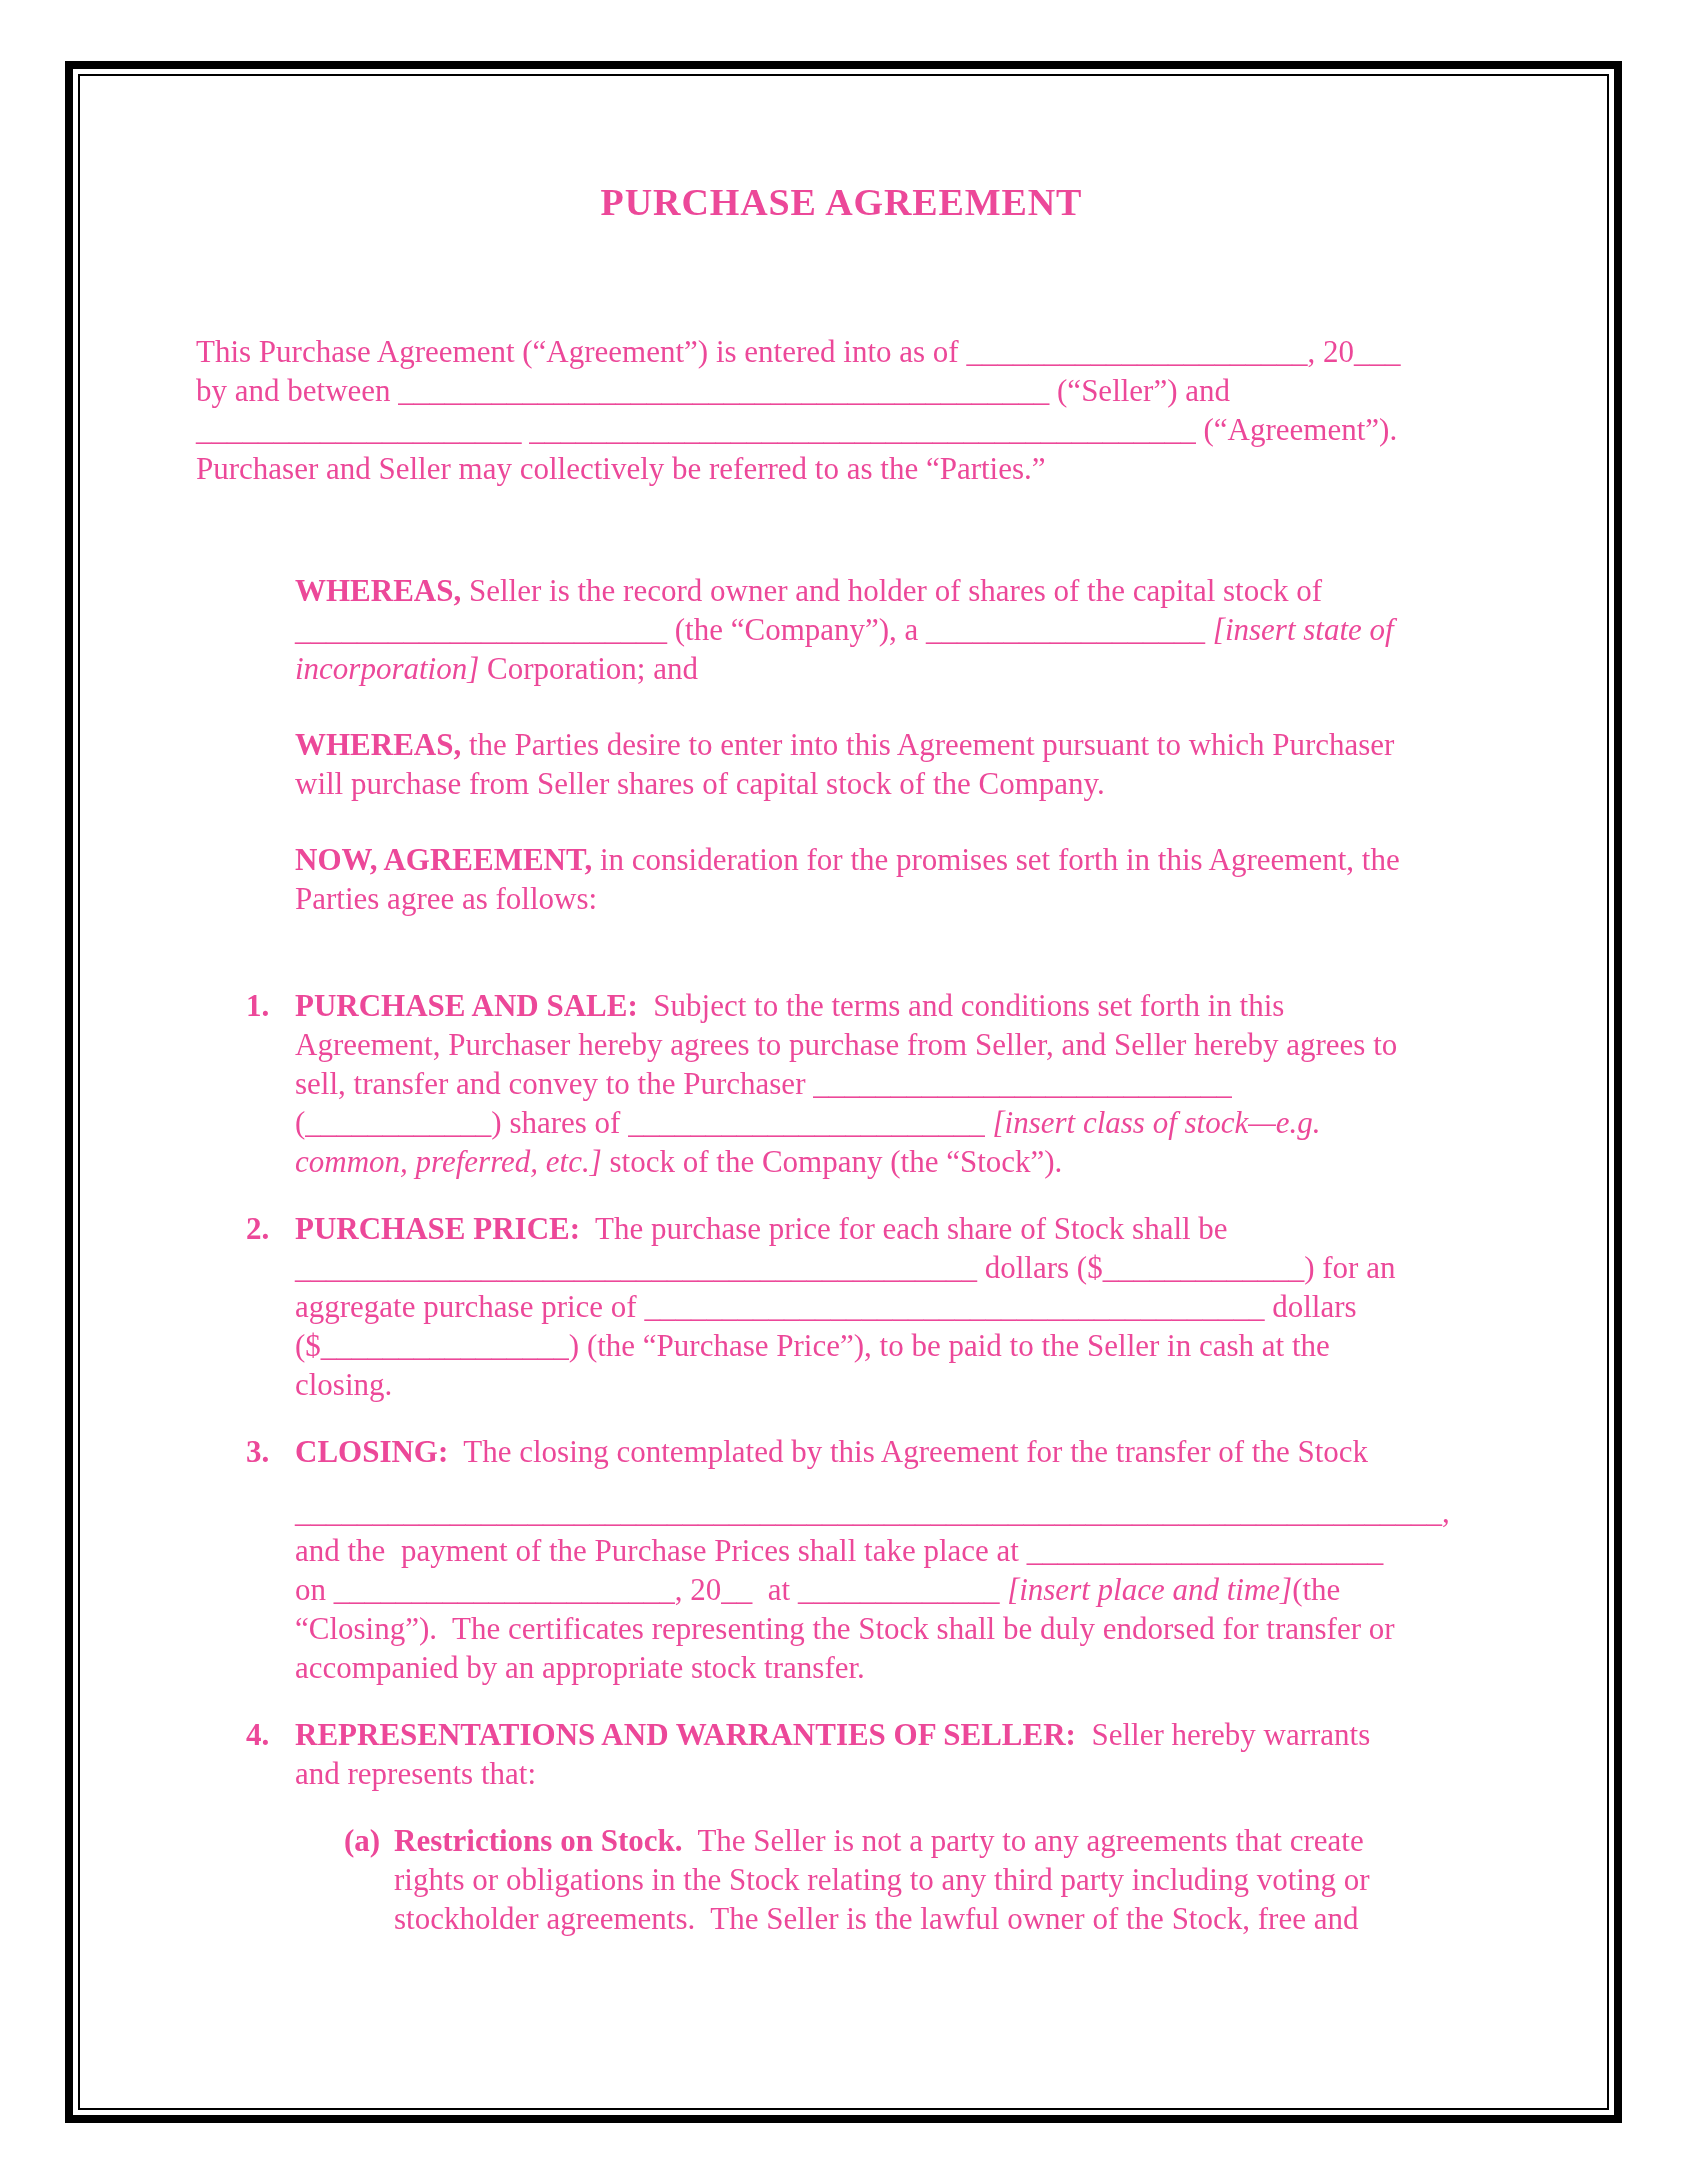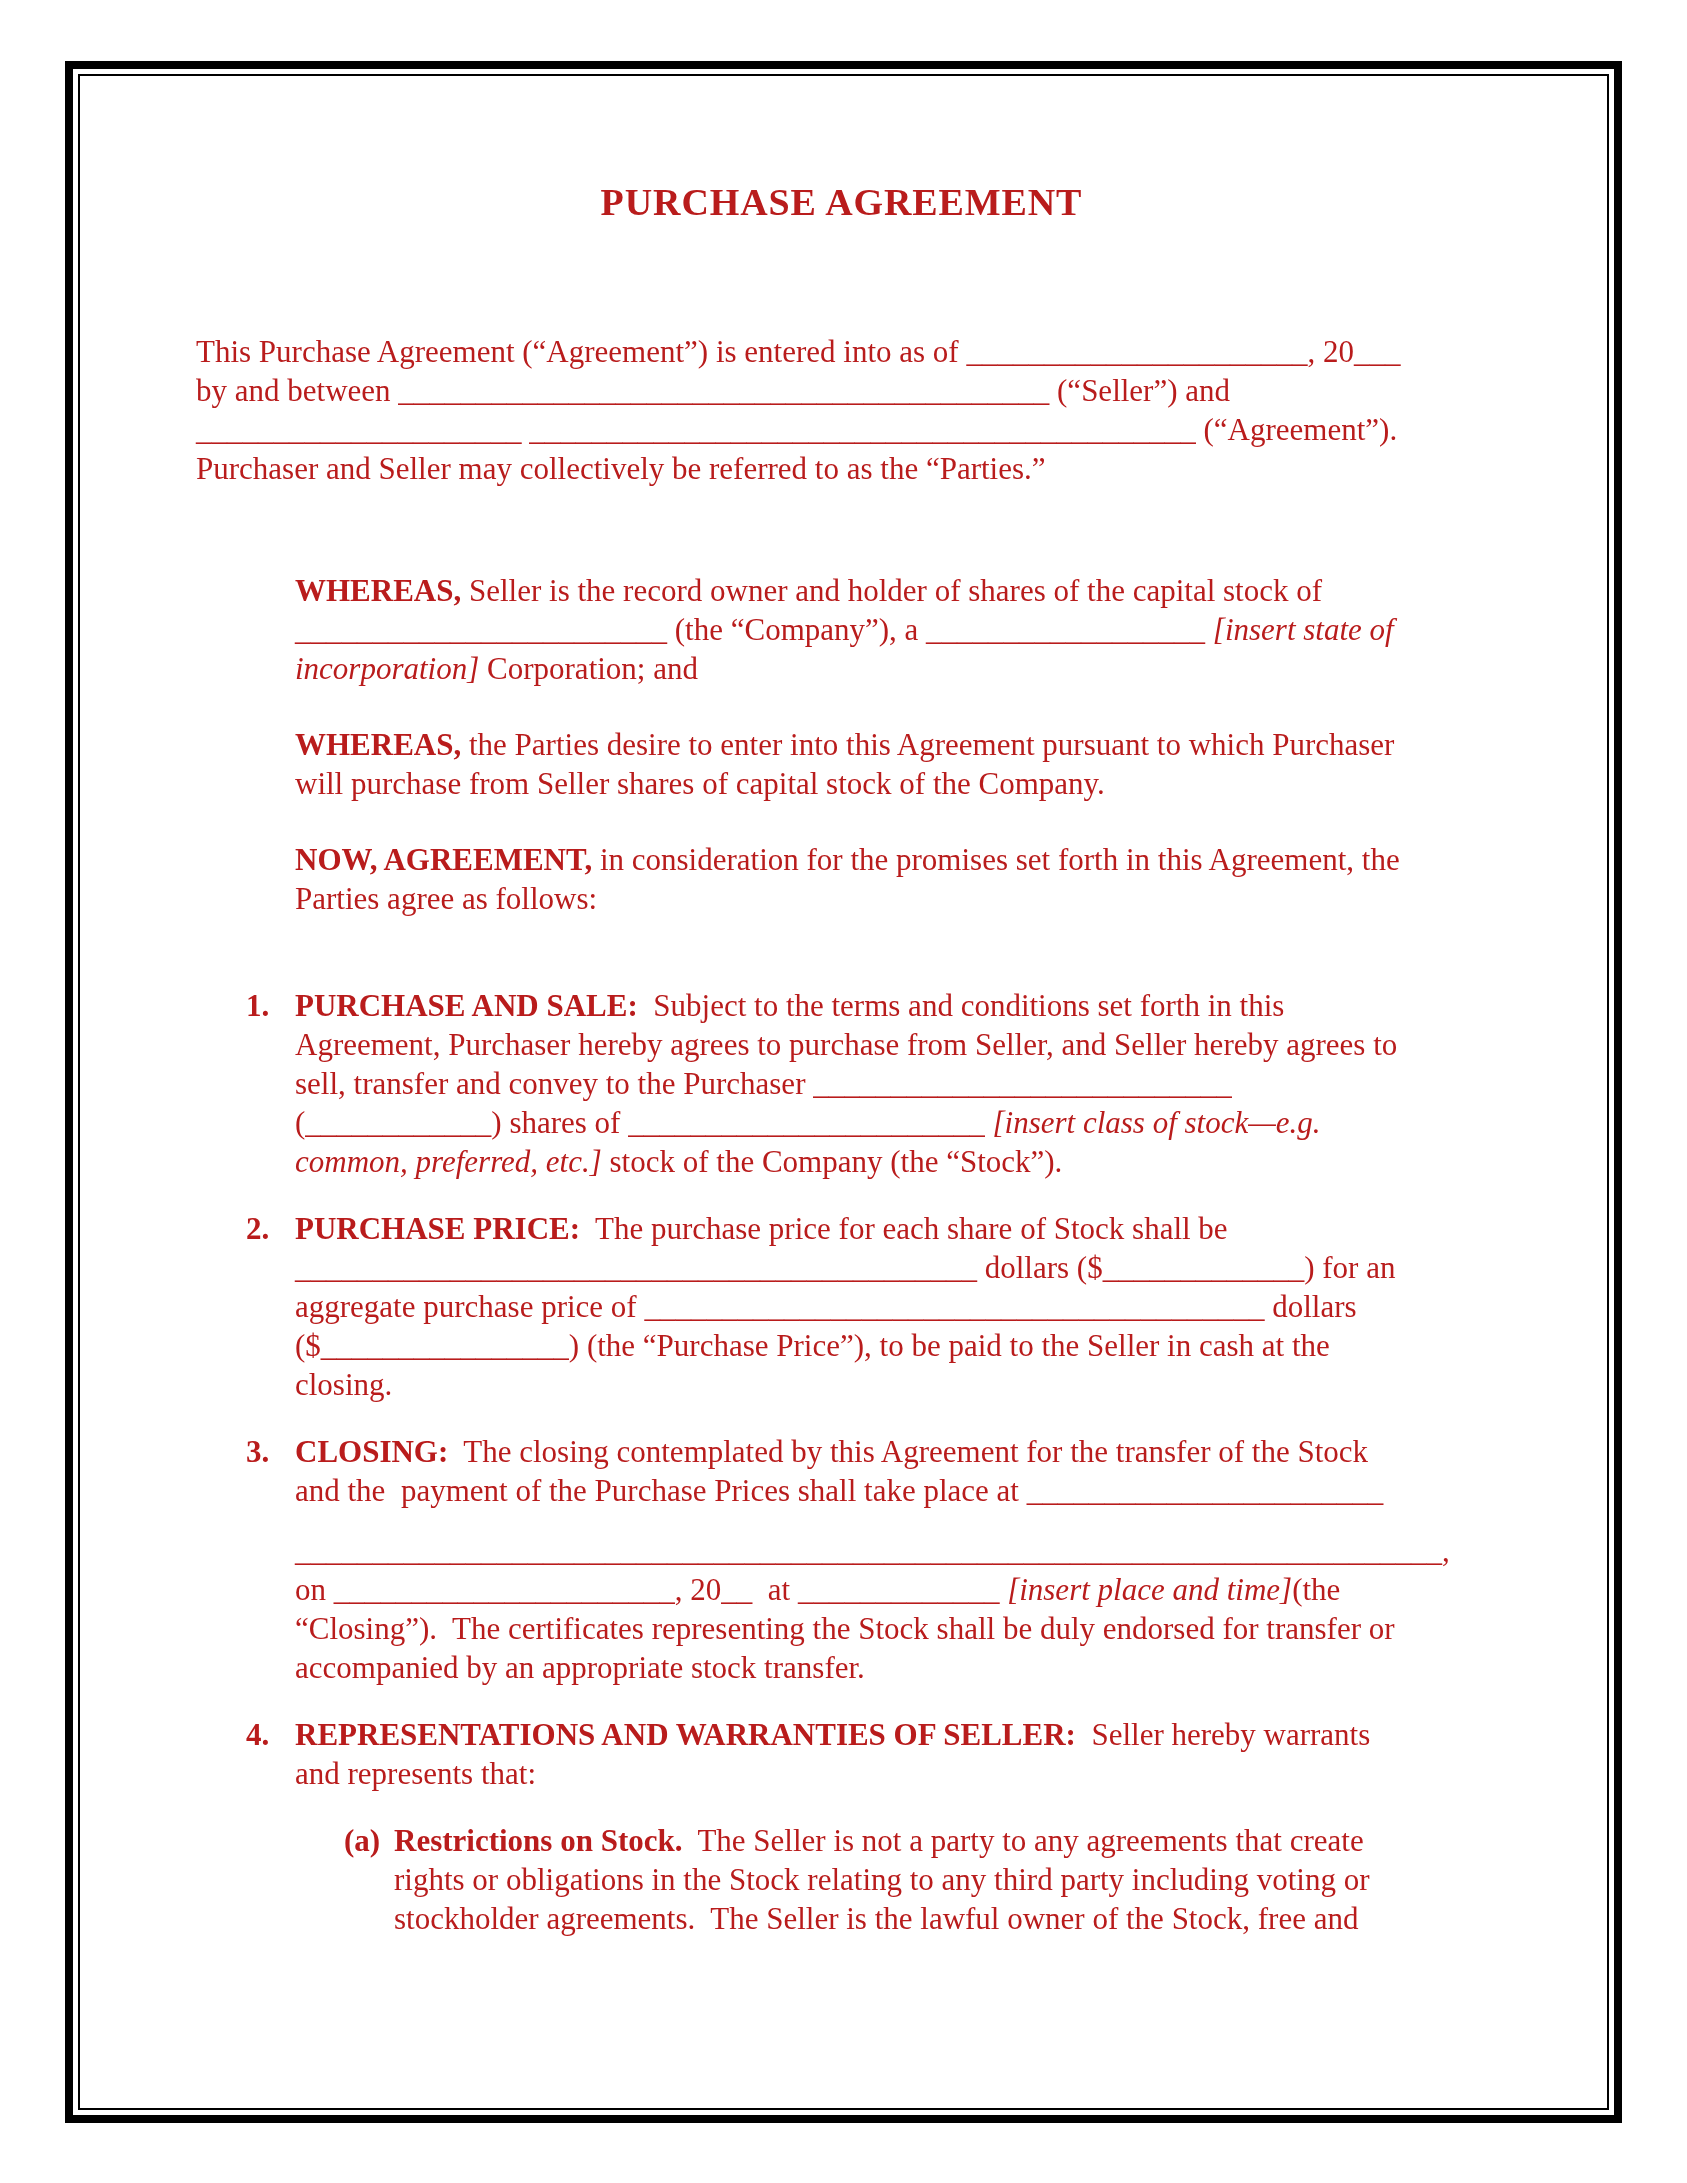--- a/index.html
+++ b/index.html
@@ -4,21 +4,21 @@
 <style>
   html, body { margin: 0; padding: 0; background: #ffffff; }
   .page {
     position: relative;
     width: 1687px;
     height: 2184px;
     background: #ffffff;
     font-family: "Liberation Serif", "DejaVu Serif", serif;
     font-size: 31px;
     line-height: 39px;
-    color: #b91c1c;
+    color: #ec4899;
     overflow: hidden;
   }
   .frame-outer {
     position: absolute;
     top: 61px; left: 65px; right: 65px; bottom: 61px;
     border: 8.7px solid #000000;
   }
   .frame-inner {
     position: absolute;
     top: 5.2px; left: 5.2px; right: 5.2px; bottom: 5.2px;
@@ -100,22 +100,22 @@
       <div class="ln"><span class="b">PURCHASE PRICE:</span><span>  The purchase price for each share of Stock shall be</span></div>
       <div class="ln"><span>____________________________________________</span><span> dollars ($</span><span>_____________</span><span>) for an</span></div>
       <div class="ln"><span>aggregate purchase price of </span><span>________________________________________</span><span> dollars</span></div>
       <div class="ln"><span>($</span><span>________________</span><span>) (the “Purchase Price”), to be paid to the Seller in cash at the</span></div>
       <div class="ln"><span>closing.</span></div>
     </div>
 
     <div class="para li">
       <span class="num">3.</span>
       <div class="ln"><span class="b">CLOSING:</span><span>  The closing contemplated by this Agreement for the transfer of the Stock</span></div>
+      <div class="ln sp-top"><span>__________________________________________________________________________</span><span>,</span></div>
       <div class="ln"><span>and the  payment of the Purchase Prices shall take place at </span><span>_______________________</span></div>
-      <div class="ln sp-top"><span>__________________________________________________________________________</span><span>,</span></div>
       <div class="ln"><span>on </span><span>______________________</span><span>, 20</span><span>__</span><span>  at </span><span>_____________</span><span> </span><span class="i">[insert place and time]</span><span>(the</span></div>
       <div class="ln"><span>“Closing”).  The certificates representing the Stock shall be duly endorsed for transfer or</span></div>
       <div class="ln"><span>accompanied by an appropriate stock transfer.</span></div>
     </div>
 
     <div class="para li">
       <span class="num">4.</span>
       <div class="ln"><span class="b">REPRESENTATIONS AND WARRANTIES OF SELLER:</span><span>  Seller hereby warrants</span></div>
       <div class="ln"><span>and represents that:</span></div>
     </div>

